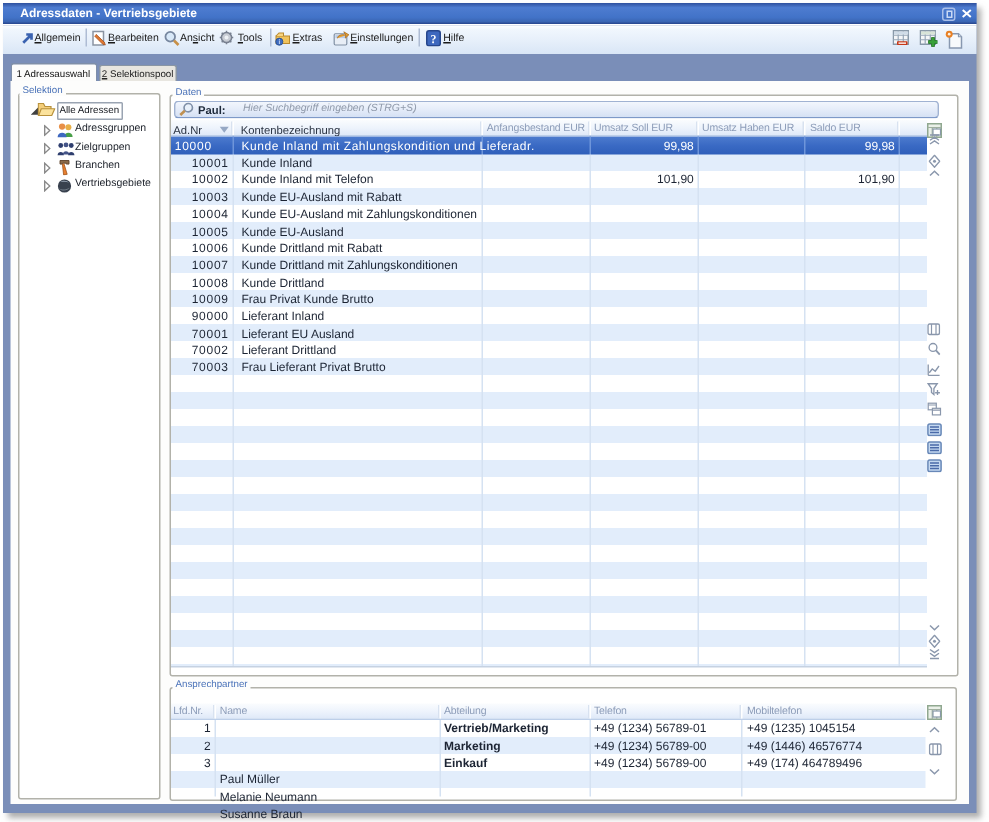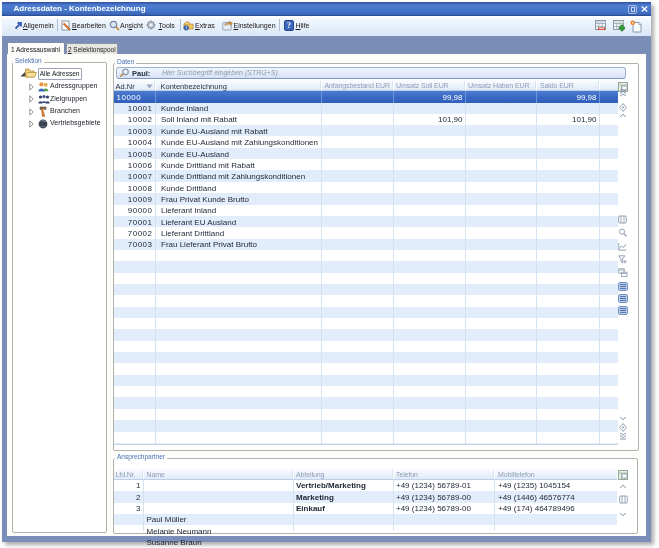--- a/index.html
+++ b/index.html
@@ -68,21 +68,21 @@
 
 .tree-t{font-size:7px;color:#1a1f28;white-space:nowrap;}
 #allebox{left:37.5px;top:67.5px;width:42px;height:10px;border:1px solid #9AA4B2;
  background:#fff;font-size:6.5px;text-align:center;line-height:10px;color:#15181e;border-radius:1px;white-space:nowrap;}
 svg{display:block;}
 .ic{position:absolute;}
 </style></head>
 <body>
 <div id="win" class="a"></div>
 <div id="titlebar" class="a"></div>
-<div id="title" class="a">Adressdaten - Kontenbezeichnung</div>
+<div id="title" class="a">Adressdaten - Vertriebsgebiete</div>
 <div id="btn-rest" class="a">
     <i></i>
   </div>
 <svg class="ic" style="left:640.5px;top:5.5px" width="7" height="6" viewBox="0 0 7 6">
     <path d="M0.8 0.6 L6.2 5.4 M6.2 0.6 L0.8 5.4" stroke="#fff" stroke-width="1.3"></path>
   </svg>
 <div id="menubar" class="a"></div>
 <div id="content" class="a"></div>
 <div id="tab1" class="a tab">1 Adressauswahl</div>
 <div id="tab2" class="a tab"><u>2</u> Selektionspool</div>
@@ -108,39 +108,40 @@
 
 <div id="rows1" class="a"></div>
 <div id="selrow" class="a">
     <i style="left:40.5px"></i>
     <i style="left:206.5px"></i>
     <i style="left:279px"></i>
     <i style="left:351px"></i>
     <i style="left:422px"></i>
     <i style="left:484.5px"></i>
     <span style="left:2.5px;letter-spacing:.5px;">10000</span>
+    <span class="rname" style="letter-spacing:.35px">Kunde Inland mit Zahlungskondition und Lieferadr.</span>
     <span class="rus">99,98</span>
     <span class="rsa">99,98</span>
   </div>
 
 <div id="hdr2" class="a thdr"></div>
 <div class="a h-grey" style="left:115.5px;top:470.7px;">Lfd.Nr.</div>
 <div class="a h-grey" style="left:146.5px;top:470.7px;">Name</div>
 <div class="a h-grey" style="left:296px;top:470.7px;">Abteilung</div>
 <div class="a h-grey" style="left:396px;top:470.7px;">Telefon</div>
 <div class="a h-grey" style="left:498px;top:470.7px;">Mobiltelefon</div>
 <div id="rows2" class="a"></div>
 
 <div class="a row" style="top:102.55px">
     <span class="rn">10001</span>
     <span class="rname">Kunde Inland</span>
   </div>
 <div class="a row" style="top:113.9px">
     <span class="rn">10002</span>
-    <span class="rname">Soll Inland mit Rabatt</span>
+    <span class="rname">Kunde Inland mit Telefon</span>
     <span class="rus">101,90</span>
     <span class="rsa">101,90</span>
   </div>
 <div class="a row" style="top:125.25px">
     <span class="rn">10003</span>
     <span class="rname">Kunde EU-Ausland mit Rabatt</span>
   </div>
 <div class="a row" style="top:136.6px">
     <span class="rn">10004</span>
     <span class="rname">Kunde EU-Ausland mit Zahlungskonditionen</span>

